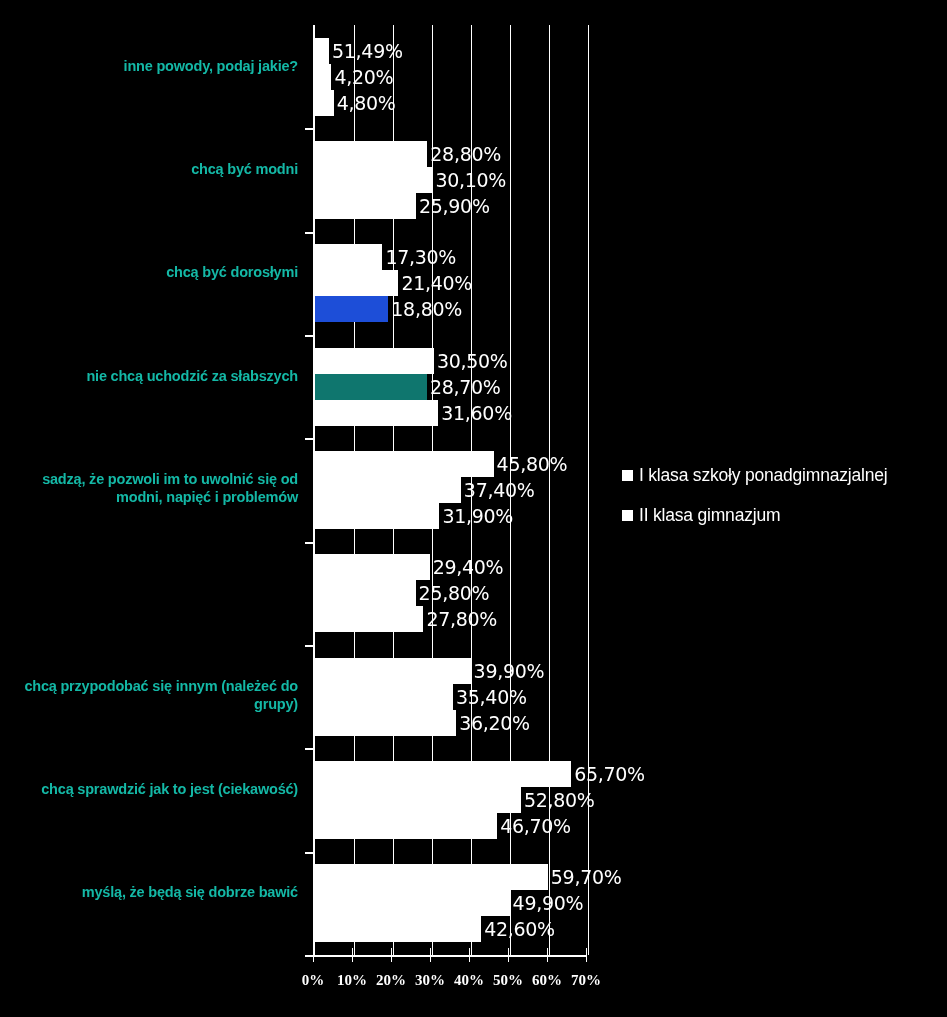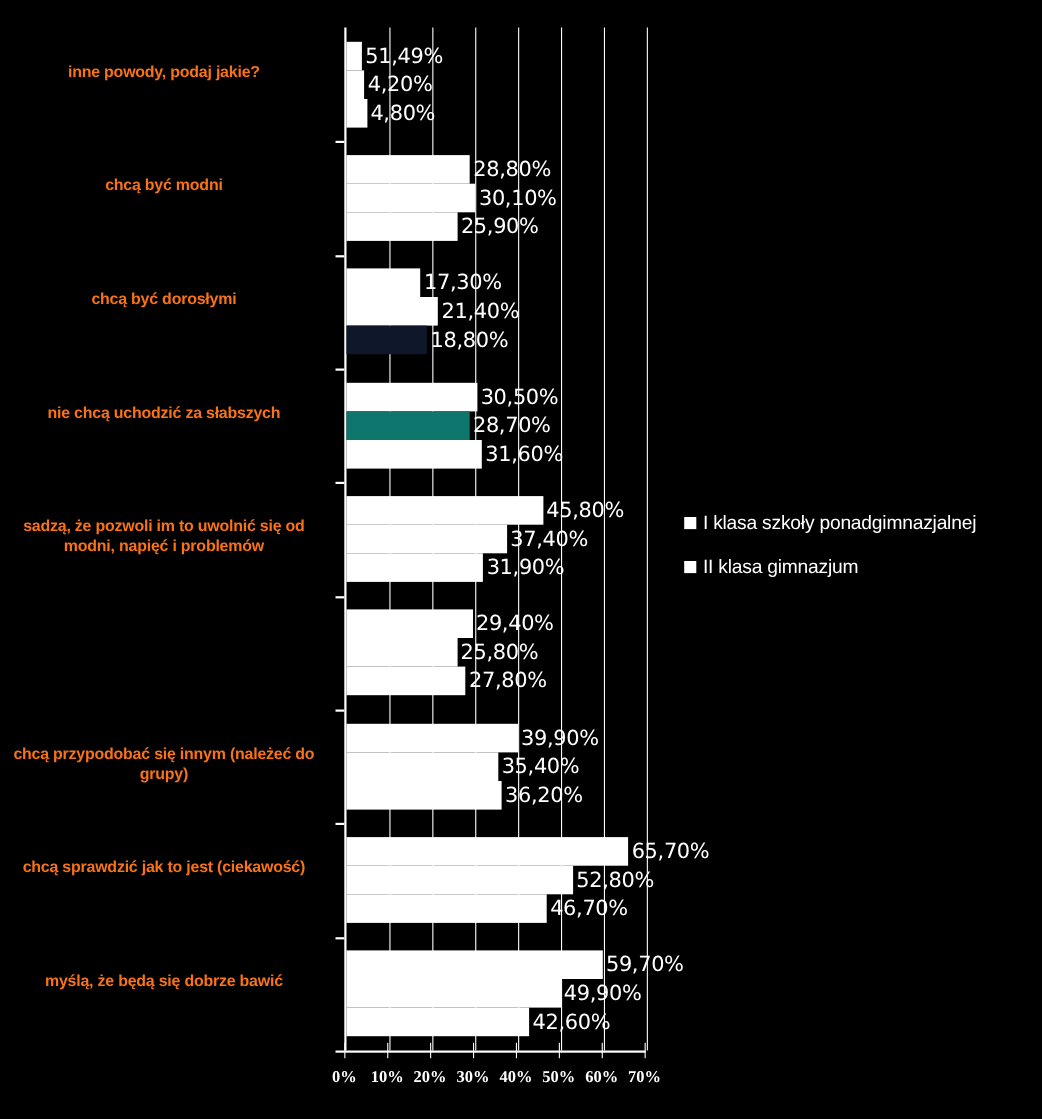--- a/index.html
+++ b/index.html
@@ -27,25 +27,25 @@
     position: absolute;
     left: 0px;
     top: 25px;
     width: 306px;
     height: 930px;
   }
   .cat-label {
     position: absolute;
     right: 8px;
     width: 298px;
-    text-align: center;
+    text-align: right;
     font-size: 14.5px;
     font-weight: bold;
     line-height: 1.25;
-    color: #f97316;
+    color: #14b8a6;
     letter-spacing: -0.2px;
   }
 
   
   .plot {
     position: absolute;
     left: 313px;
     top: 25px;
     width: 273px;
     height: 930px;
@@ -189,21 +189,21 @@
           <span class="bar-value">25,90%</span>
         </div>
       </div>
       <div class="group" style="top: 219.333px; height: 78px;">
         <div class="bar" style="top: 0px; width: 67.47px; background: rgb(255, 255, 255);">
           <span class="bar-value">17,30%</span>
         </div>
         <div class="bar" style="top: 26px; width: 83.46px; background: rgb(255, 255, 255);">
           <span class="bar-value">21,40%</span>
         </div>
-        <div class="bar" style="top: 52px; width: 73.32px; background: #0f172a;">
+        <div class="bar" style="top: 52px; width: 73.32px; background: #1d4ed8;">
           <span class="bar-value">18,80%</span>
         </div>
       </div>
       <div class="group" style="top: 322.667px; height: 78px;">
         <div class="bar" style="top: 0px; width: 118.95px; background: rgb(255, 255, 255);">
           <span class="bar-value">30,50%</span>
         </div>
         <div class="bar" style="top: 26px; width: 111.93px; background: #0f766e;">
           <span class="bar-value">28,70%</span>
         </div>

